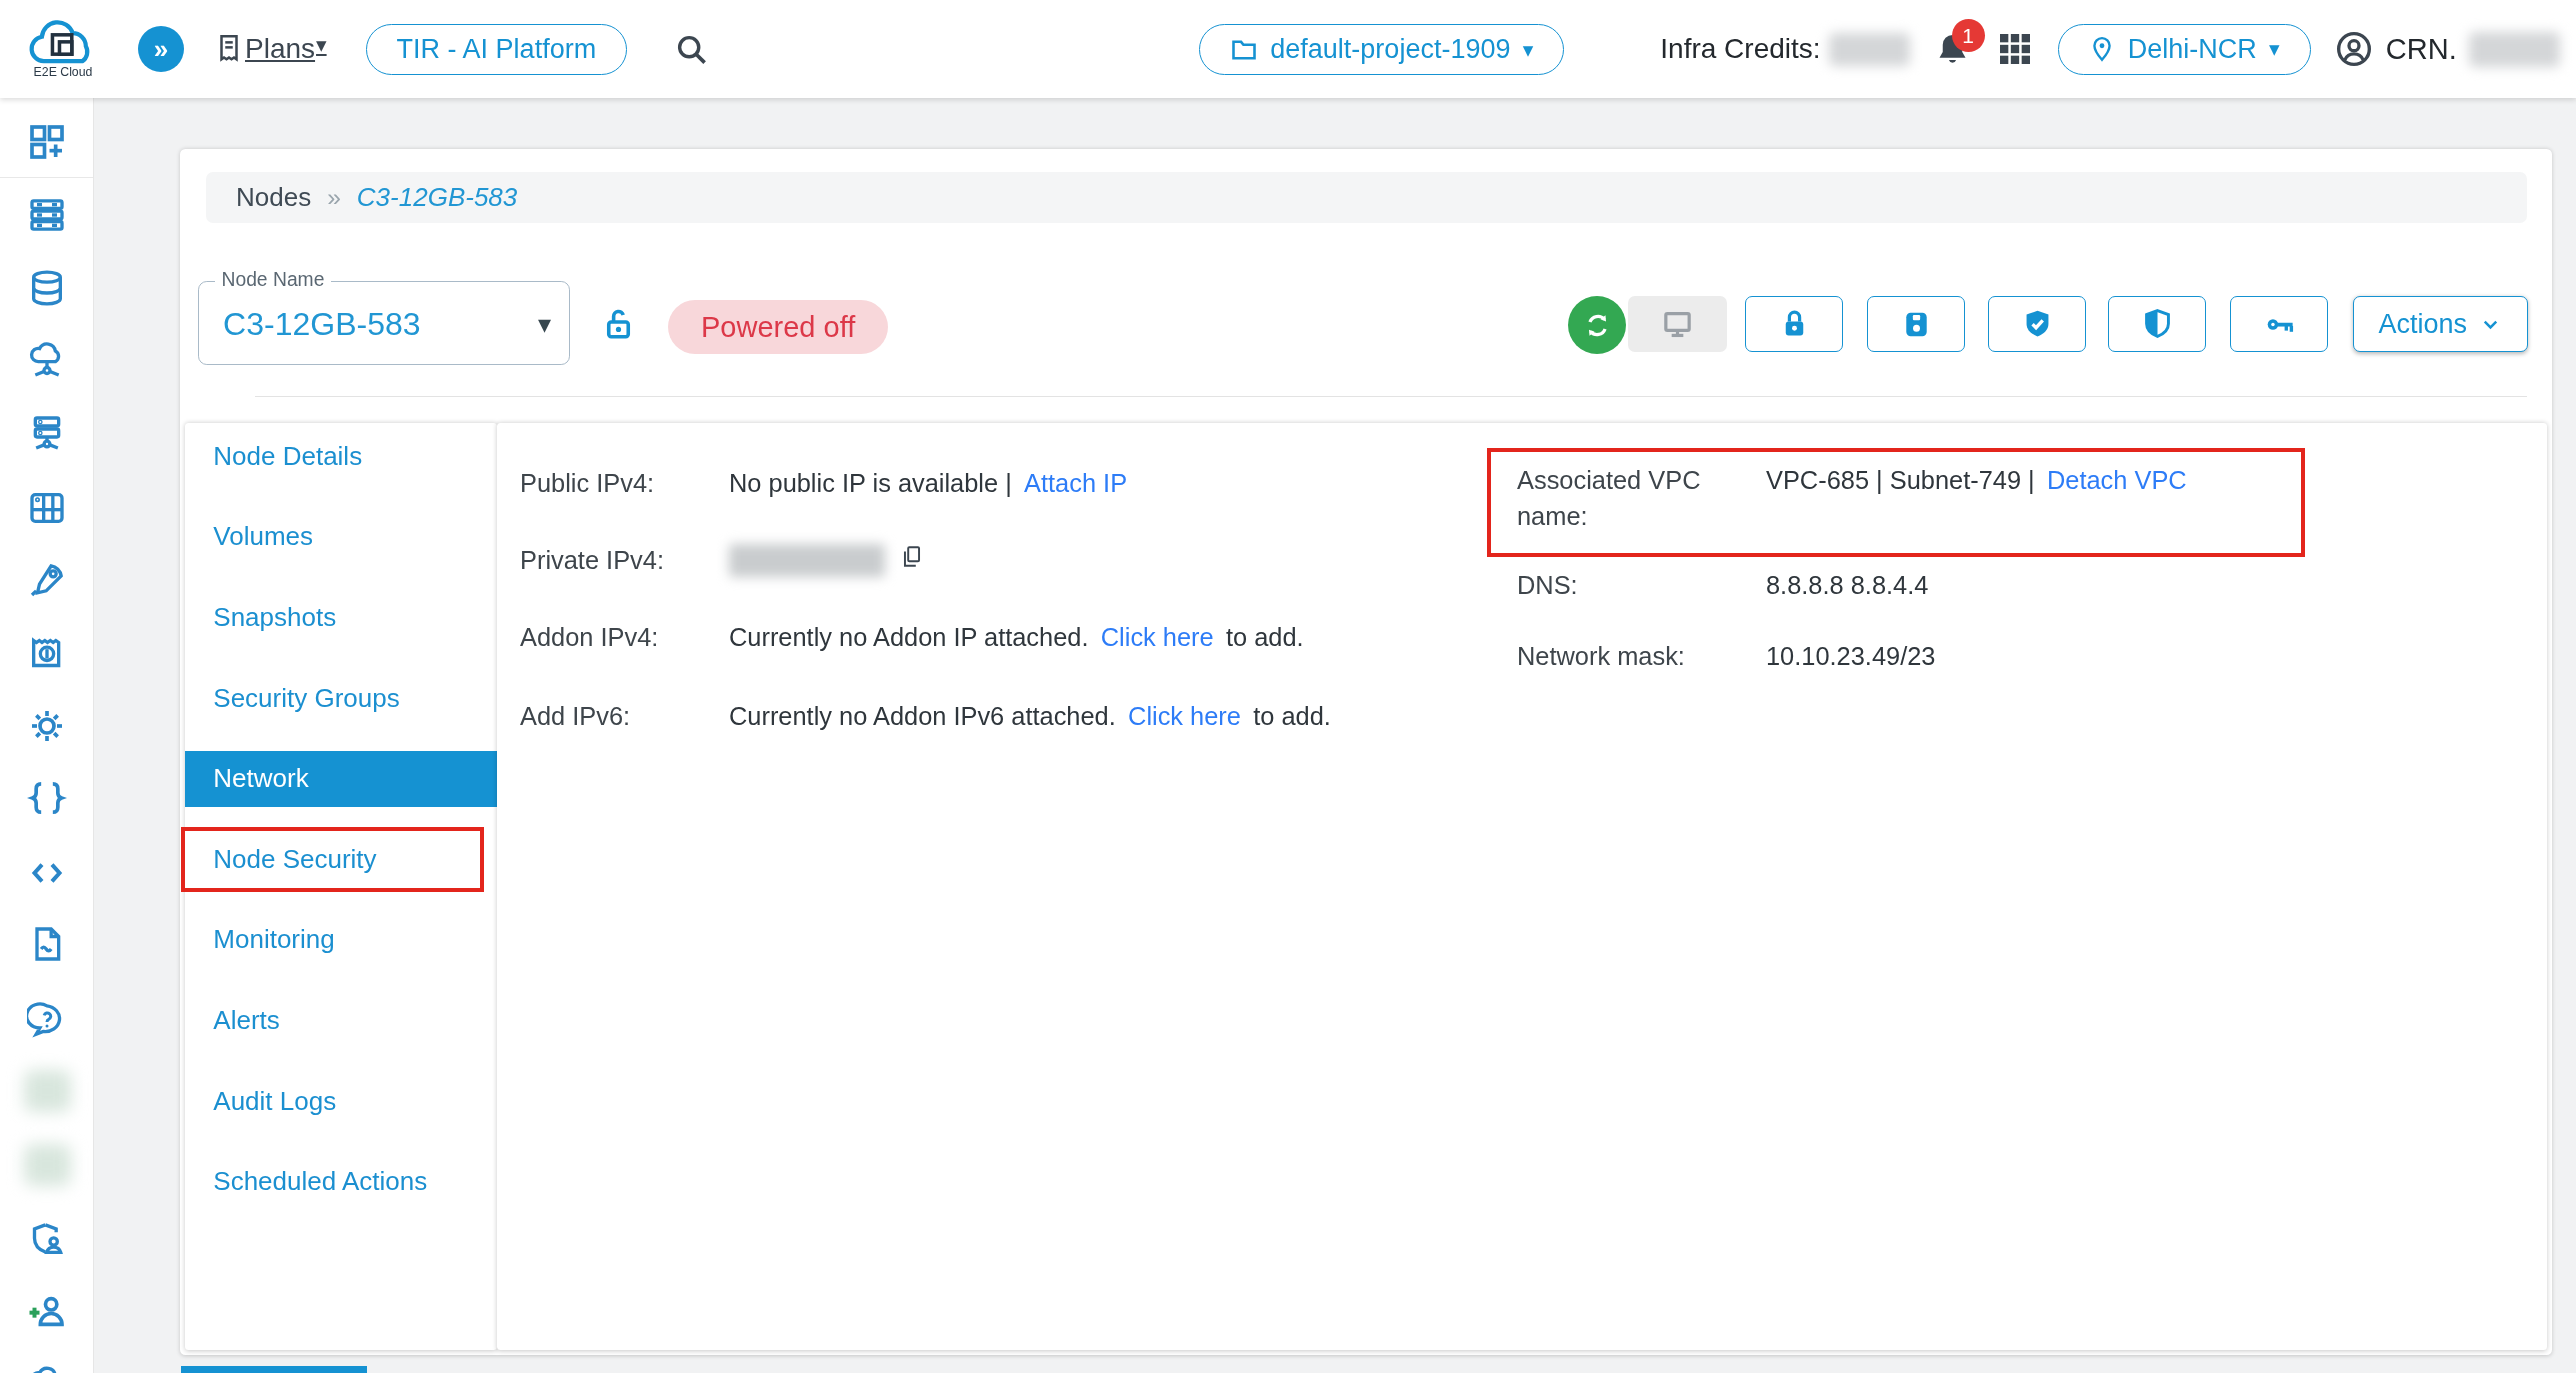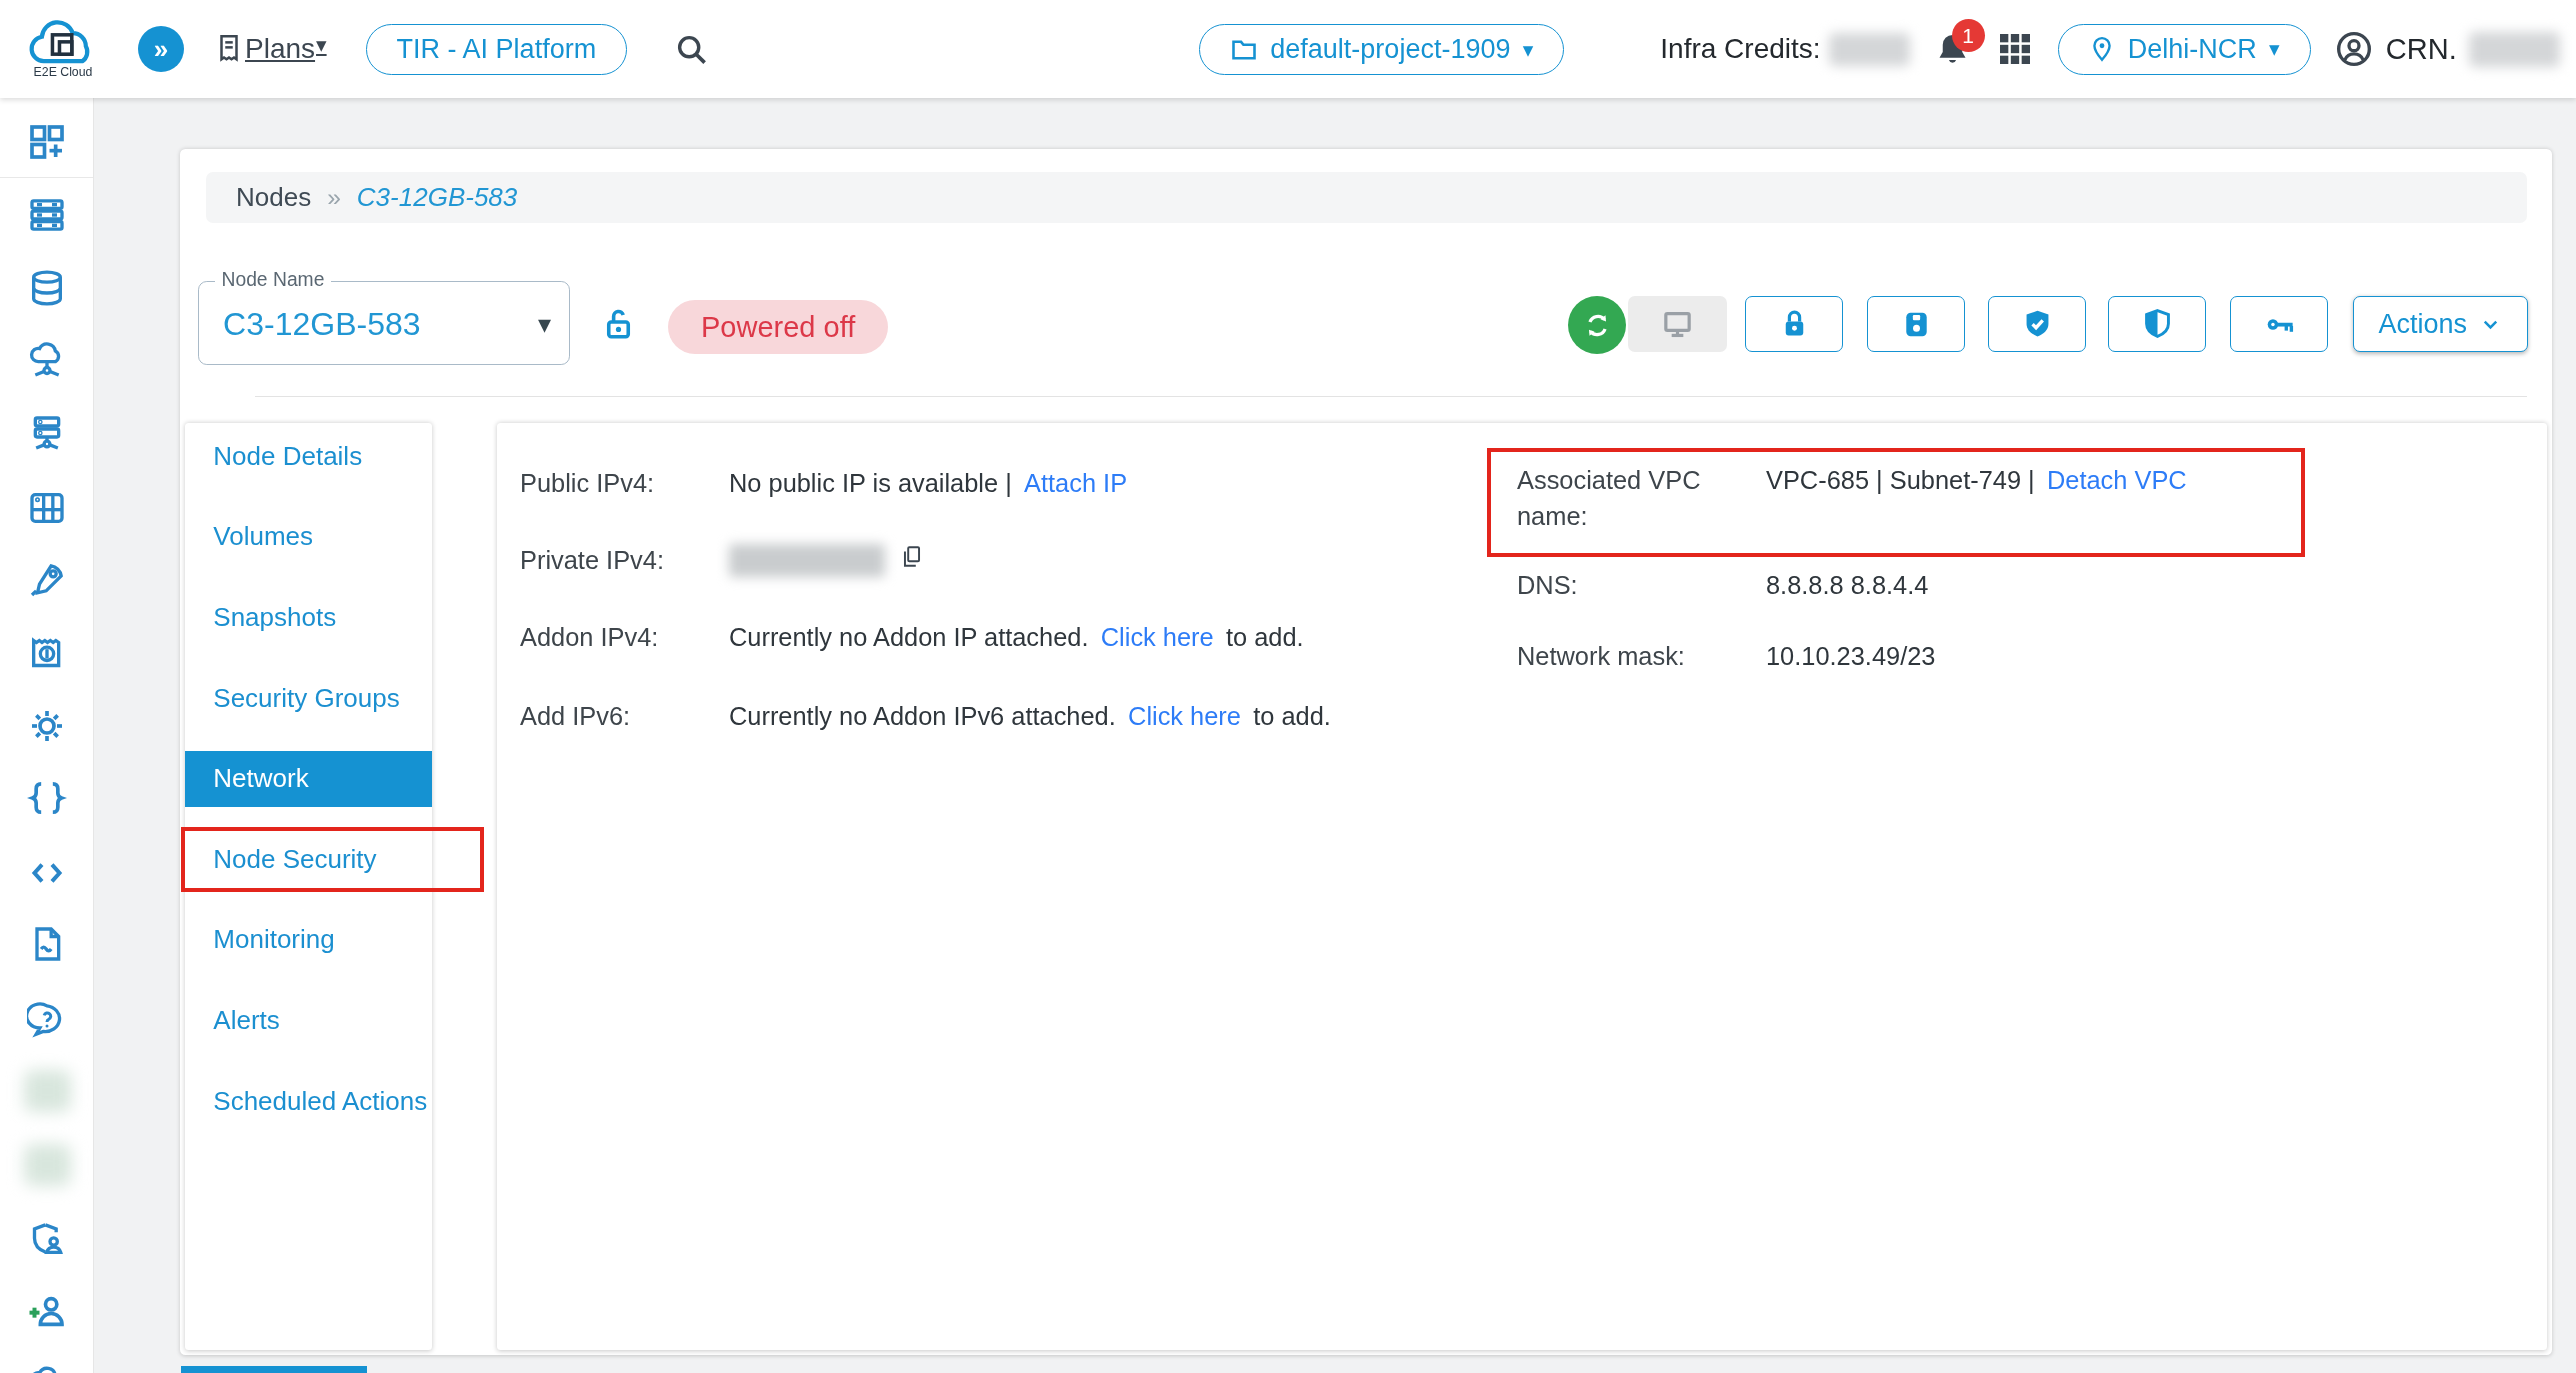--- a/index.html
+++ b/index.html
@@ -71,21 +71,21 @@
   .act-gray{position:absolute;left:1448px;top:147px;width:99px;height:56px;border-radius:7px;
               background:#ececec;display:flex;align-items:center;justify-content:center;cursor:pointer;}
   .act-btn{position:absolute;top:147px;width:98px;height:56px;border:1.8px solid var(--accent);
            border-radius:7px;background:#fff;display:flex;align-items:center;justify-content:center;cursor:pointer;}
   .actions-btn{position:absolute;left:2173px;top:147px;width:175px;height:56px;border:1.8px solid var(--accent);
            border-radius:7px;background:#fff;display:flex;align-items:center;justify-content:center;gap:12.3px;
            color:var(--accent);font-size:27px;box-shadow:0 1.8px 4.4px rgba(0,0,0,.28);cursor:pointer;}
   .hdr-divider{position:absolute;left:75px;right:24.6px;top:247px;height:0.9px;background:#e3e3e3;}
 
   
-  .tabs-card{position:absolute;left:5.3px;top:274px;width:247px;height:927px;background:#fff;
+  .tabs-card{position:absolute;left:5.3px;top:274px;width:312px;height:927px;background:#fff;
              border-radius:3.5px;box-shadow:0 0.9px 5.3px rgba(0,0,0,.22);padding-top:5.3px;}
   .tab{height:56px;margin-bottom:24.6px;display:flex;align-items:center;padding-left:28px;
        font-size:26px;color:#1b8fd0;cursor:pointer;white-space:nowrap;}
   .tab.selected{background:var(--accent);color:#fff;}
 
   
   .detail-card{position:absolute;left:317px;top:274px;width:2050px;height:927px;background:#fff;
                border-radius:3.5px;box-shadow:0 0.9px 5.3px rgba(0,0,0,.22);}
   .row{position:absolute;display:flex;align-items:flex-start;font-size:25.4px;line-height:36px;color:var(--txt);}
   .row .lbl{width:209px;flex:none;color:#3e454b;}
@@ -468,20 +468,21 @@
 
     <nav class="tabs-card">
       <div class="tab">Node Details</div>
       <div class="tab">Volumes</div>
       <div class="tab">Snapshots</div>
       <div class="tab">Security Groups</div>
       <div class="tab selected">Network</div>
       <div class="tab">Node Security</div>
       <div class="tab">Monitoring</div>
       <div class="tab">Alerts</div>
+      <div class="tab">Audit Logs</div>
       <div class="tab">Scheduled Actions</div>
     </nav>
 
     <div class="annot annot-tab"></div>
 
     <section class="detail-card">
 
       <div class="row" style="left:23px;top:42px">
         <span class="lbl">Public IPv4:</span>
         <span class="val">No public IP is available |</span>

